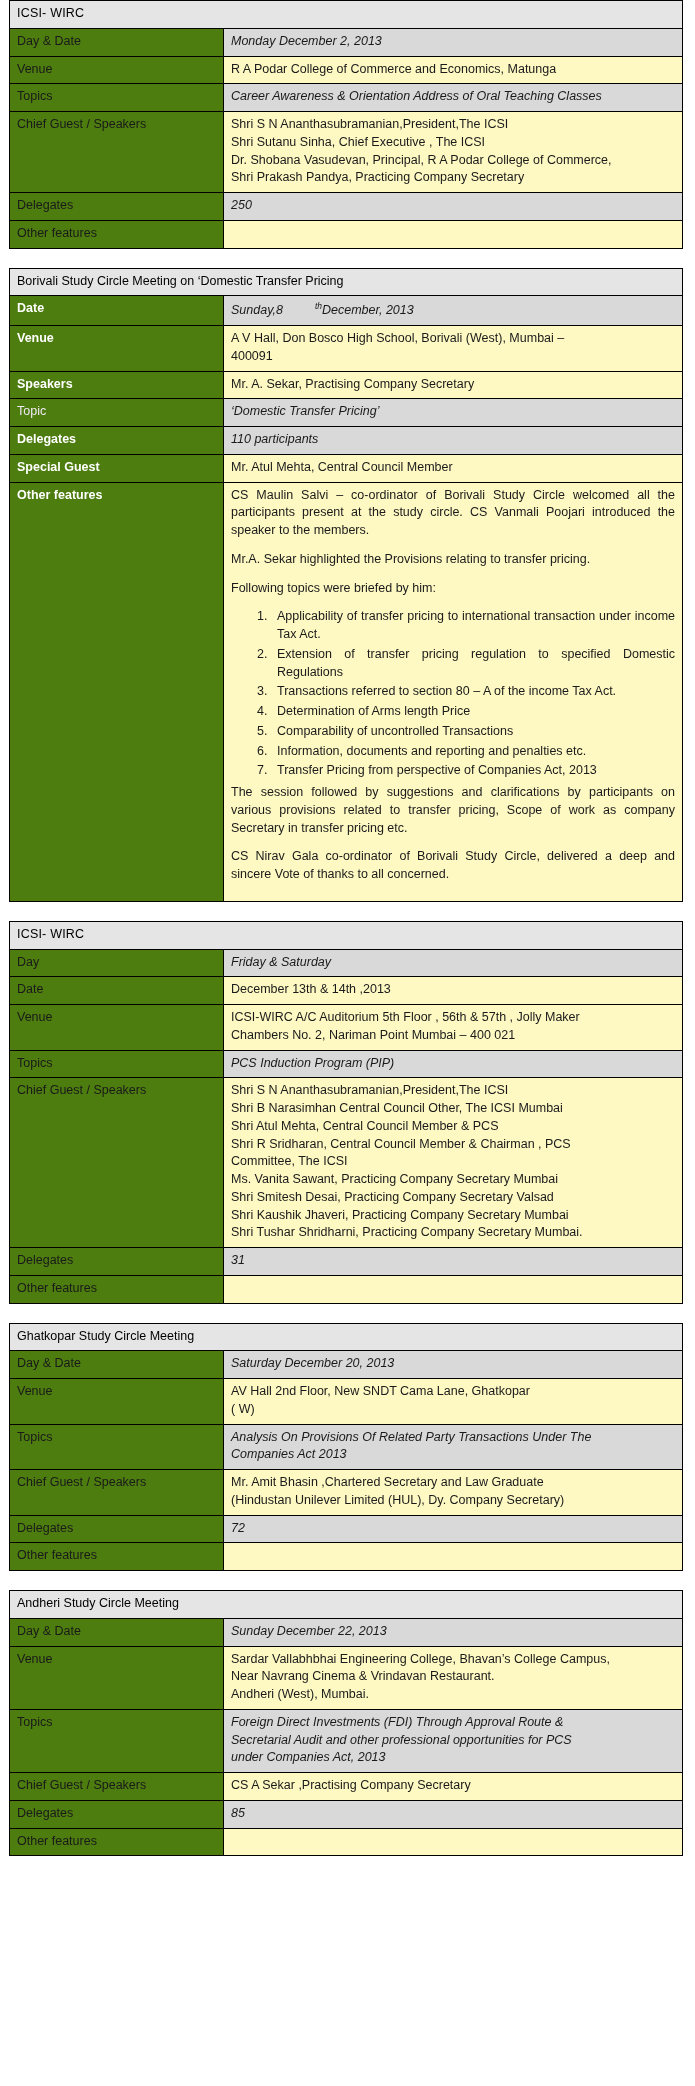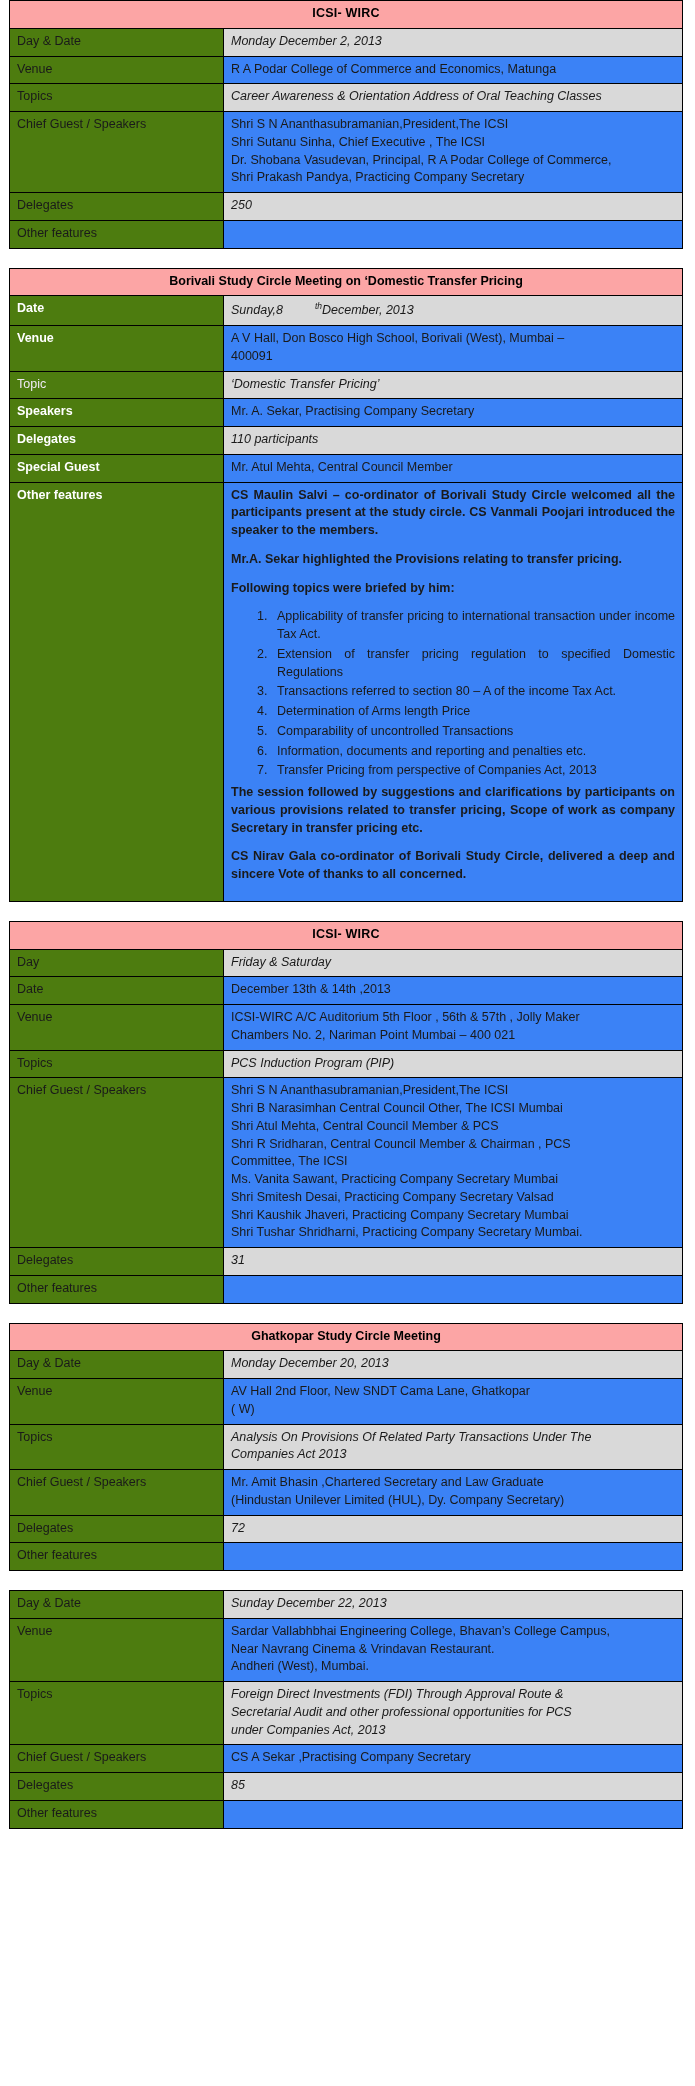--- a/index.html
+++ b/index.html
@@ -23,49 +23,49 @@
   }
   table.evt td, table.evt th {
     border: 1px solid #000;
     vertical-align: top;
     padding: 4px 7px 5px 7px;
     font-size: 12.5px;
     line-height: 1.42;
   }
   
   .title-cell {
-    text-align: center;
-    font-weight: bold;
-    background: #fca5a5;
+    text-align: left;
+    font-weight: normal;
+    background: #e5e5e5;
     color: #000;
     padding-top: 6px;
     padding-bottom: 7px;
   }
   .title-big { font-size: 20px; letter-spacing: .2px; }
   .title-mid { font-size: 13.5px; }
 
   
   col.lab { width: 214px; }
   col.val { width: 459px; }
 
   td.lab {
     background: #4d7c0f;
     color: #1a1a1a;
     font-size: 12.5px;
   }
   td.lab.wlabel { color: #ffffff; font-weight: bold; }
   td.lab.wlabel.dim { font-weight: normal; color: #efe9f3; }
 
-  td.val { background: #3b82f6; }
+  td.val { background: #fef9c3; }
   td.val.shaded { background: #d9d9d9; font-style: italic; }
 
   .spacer { height: 19px; }
 
   .line { display: block; }
-  .just { text-align: justify; text-justify: inter-word; font-weight: bold; }
+  .just { text-align: justify; text-justify: inter-word; }
   p.blk { margin: 0 0 11px 0; }
   p.blk.last { margin-bottom: 12px; }
 
   ol.topics {
     margin: 0 0 4px 0;
     padding-left: 40px;
   }
   ol.topics li {
     margin: 0 0 2px 0;
     padding-left: 6px;
@@ -146,29 +146,29 @@
             <td class="val shaded">Sunday,8<sup>th</sup>December,  2013</td>
           </tr>
           <tr>
             <td class="lab wlabel">Venue</td>
             <td class="val">
               <span class="line">A V Hall, Don Bosco High School, Borivali (West), Mumbai –</span>
               <span class="line">400091</span>
             </td>
           </tr>
           <tr>
+            <td class="lab wlabel">Speakers</td>
+            <td class="val">
+              <span class="line">Mr. A. Sekar, Practising Company Secretary</span>
+            </td>
+          </tr>
+          <tr>
             <td class="lab wlabel dim">Topic</td>
             <td class="val shaded">
               <span class="line">‘Domestic Transfer Pricing’</span>
-            </td>
-          </tr>
-          <tr>
-            <td class="lab wlabel">Speakers</td>
-            <td class="val">
-              <span class="line">Mr. A. Sekar, Practising Company Secretary</span>
             </td>
           </tr>
           <tr>
             <td class="lab wlabel">Delegates</td>
             <td class="val shaded">
               <span class="line">110 participants</span>
             </td>
           </tr>
           <tr>
             <td class="lab wlabel">Special Guest</td>
@@ -266,21 +266,21 @@
           <col class="lab">
           <col class="val">
         </colgroup>
         <tbody>
           <tr>
             <td class="title-cell title-mid" colspan="2">Ghatkopar Study Circle Meeting</td>
           </tr>
           <tr>
             <td class="lab tall-pad">Day &amp; Date</td>
             <td class="val shaded tall-pad">
-              <span class="line">Monday December  20, 2013</span>
+              <span class="line">Saturday December  20, 2013</span>
             </td>
           </tr>
           <tr>
             <td class="lab">Venue</td>
             <td class="val">
               <span class="line">AV Hall  2nd Floor, New SNDT Cama Lane, Ghatkopar</span>
               <span class="line">( W)</span>
             </td>
           </tr>
           <tr>
@@ -311,20 +311,23 @@
           </tr>
         </tbody>
       </table>
       <div class="spacer"></div>
       <table class="evt">
         <colgroup>
           <col class="lab">
           <col class="val">
         </colgroup>
         <tbody>
+          <tr>
+            <td class="title-cell title-mid" colspan="2">Andheri  Study Circle Meeting</td>
+          </tr>
           <tr>
             <td class="lab">Day &amp; Date</td>
             <td class="val shaded">
               <span class="line">Sunday  December 22, 2013</span>
             </td>
           </tr>
           <tr>
             <td class="lab">Venue</td>
             <td class="val">
               <span class="line">Sardar Vallabhbhai Engineering College, Bhavan’s College Campus,</span>

